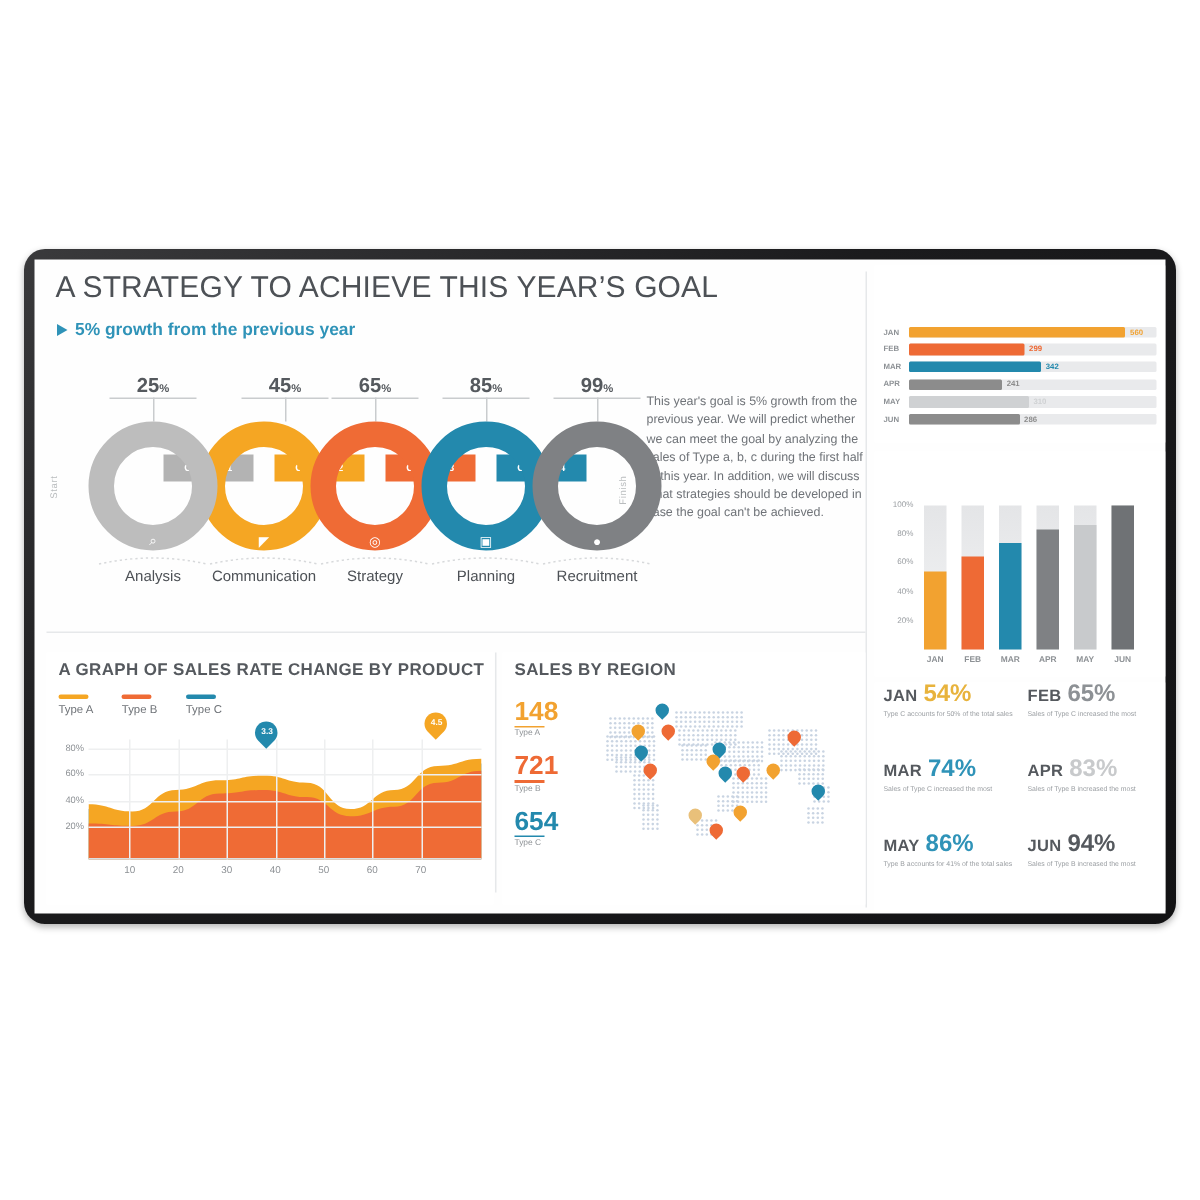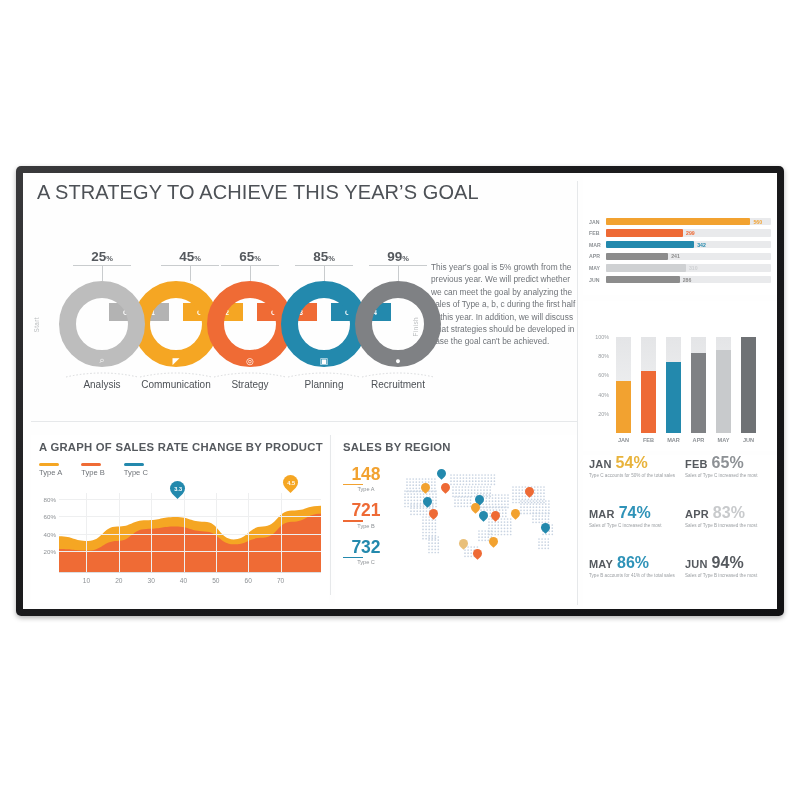--- a/index.html
+++ b/index.html
@@ -2,21 +2,21 @@
 <html><head>
 <meta charset="utf-8">
 <style>
   html,body{margin:0;padding:0;}
   body{width:800px;height:800px;background:#ffffff;font-family:"Liberation Sans",sans-serif;overflow:hidden;}
   .stage{position:relative;width:800px;height:800px;background:#fff;}
 
   
   .bezel{position:absolute;left:16px;top:166px;width:768px;height:450px;
          background:linear-gradient(145deg,#3a3a3c 0%,#1b1b1d 40%,#121214 100%);
-         border-radius:5px;padding:7px;box-sizing:border-box;
+         border-radius:14px;padding:7px;box-sizing:border-box;
          box-shadow:0 2px 5px rgba(0,0,0,.30);}
   .screen{position:relative;width:100%;height:100%;background:#fefefe;overflow:hidden;}
 
   
   .panel{position:absolute;background:#fff;}
   .divider{position:absolute;background:#e6e8ea;}
   .h-title{color:#4b4f54;font-size:18.5px;letter-spacing:.2px;font-weight:400;}
   .sec-title{color:#55595e;font-size:11.3px;font-weight:700;letter-spacing:.25px;line-height:13px;}
 
   
@@ -55,21 +55,21 @@
   .lgtx{color:#6f7378;font-size:7.6px;}
   #areaPlot{position:absolute;left:28px;top:58px;width:262px;height:80px;}
   .gl{position:absolute;background:#eeeff0;}
   .yt{position:absolute;right:calc(100% + 3px);transform:translateY(-50%);color:#8d9195;font-size:6.2px;white-space:nowrap;}
   .xt{position:absolute;top:calc(100% + 4px);transform:translateX(-50%);color:#8d9195;font-size:6.6px;}
   .pin{position:absolute;width:15px;height:15px;border-radius:50% 50% 50% 0;transform:rotate(-45deg);
        display:flex;align-items:center;justify-content:center;}
   .pin span{transform:rotate(45deg);color:#fff;font-size:5.6px;font-weight:700;}
 
   
-  #regionPanel{left:312px;top:262px;width:242px;height:168px;text-align:center;}
+  #regionPanel{left:312px;top:262px;width:242px;height:168px;}
   #regionTitle{position:absolute;left:8px;top:6px;}
   #regionStats{position:absolute;left:8px;top:30px;width:46px;}
   .stat{margin-bottom:9px;}
   .statnum{font-size:17.5px;font-weight:700;line-height:18px;}
   .statrule{width:20px;height:1.4px;margin:1px 0 1px;}
   .stattx{color:#8d9195;font-size:5.6px;}
   #mapbox{position:absolute;left:58px;top:26px;width:178px;height:128px;}
   .mpin{position:absolute;width:9px;height:9px;border-radius:50% 50% 50% 0;transform:rotate(-45deg);}
 
   
@@ -98,20 +98,24 @@
   .mdesc{color:#9a9ea2;font-size:4.6px;line-height:6px;margin-top:2px;}
 </style>
 </head>
 <body>
 
 <div class="stage">
   <div class="bezel">
     <div class="screen">
 
       <div id="main-title" class="h-title">A STRATEGY TO ACHIEVE THIS YEAR’S GOAL</div>
+      <div id="subtitle-row">
+        <div class="tri"></div>
+        <div id="subtitle">5% growth from the previous year</div>
+      </div>
 
       <div id="chain">
         <div class="sidelab" style="left:2px;">Start</div>
         <div class="sidelab" style="right:2px;">Finish</div>
         <div id="chainInner">
             <div class="connector" style="left: 78px; width: 60px; background: rgb(179, 179, 179);">
               <span>Option 01</span>
             </div>
             <div class="connector" style="left: 152px; width: 60px; background: rgb(245, 166, 35);">
               <span>Option 02</span>
@@ -259,21 +263,21 @@
               <div class="statnum" style="color: rgb(242, 162, 48);">148</div>
               <div class="statrule" style="background: rgb(242, 162, 48);"></div>
               <div class="stattx">Type A</div>
             </div>
             <div class="stat">
               <div class="statnum" style="color: rgb(238, 106, 53);">721</div>
               <div class="statrule" style="background: rgb(238, 106, 53);"></div>
               <div class="stattx">Type B</div>
             </div>
             <div class="stat">
-              <div class="statnum" style="color: rgb(35, 137, 173);">732</div>
+              <div class="statnum" style="color: rgb(35, 137, 173);">654</div>
               <div class="statrule" style="background: rgb(35, 137, 173);"></div>
               <div class="stattx">Type C</div>
             </div>
           </div>
         <div id="mapbox">
           <svg width="178" height="128" viewBox="0 0 178 128" style="position:absolute;left:0;top:0;">
             <g id="dotmap">
                 <circle cx="14.0" cy="18.0" r="0.85" fill="#c9d4e2"></circle>
                 <circle cx="14.0" cy="21.1" r="0.85" fill="#c9d4e2"></circle>
                 <circle cx="14.0" cy="24.2" r="0.85" fill="#c9d4e2"></circle>

